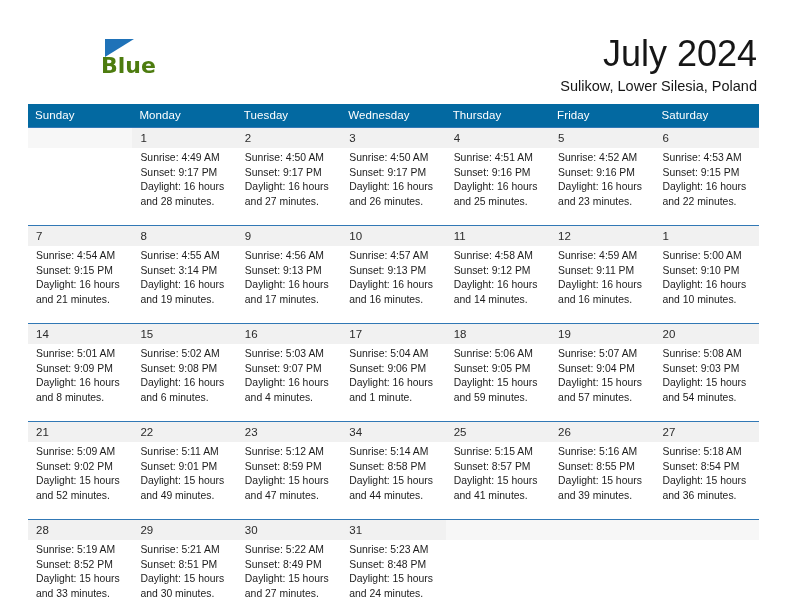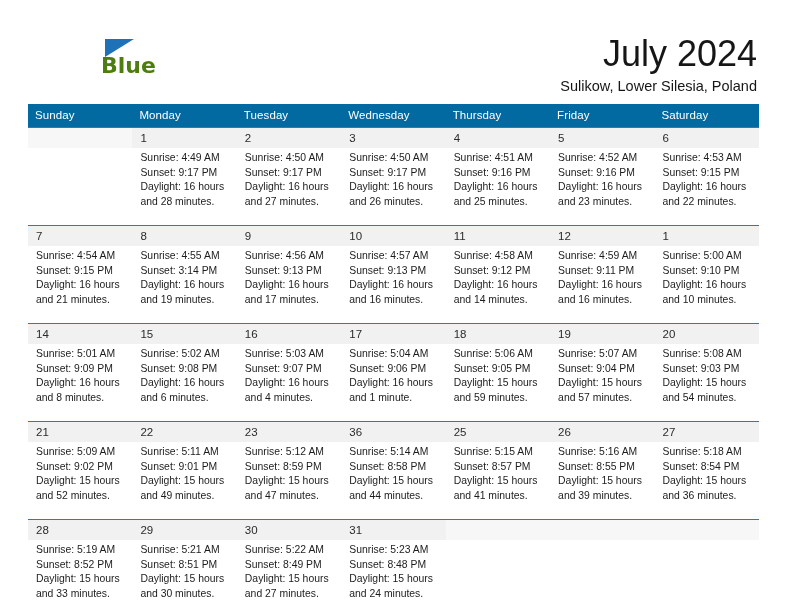--- a/index.html
+++ b/index.html
@@ -323,21 +323,21 @@
               <div class="line">Sunrise: 5:08 AM</div>
               <div class="line">Sunset: 9:03 PM</div>
               <div class="line">Daylight: 15 hours</div>
               <div class="line">and 54 minutes.</div>
             </td>
           </tr>
           <tr class="daynum-row">
             <td>21</td>
             <td>22</td>
             <td>23</td>
-            <td>36</td>
+            <td>34</td>
             <td>25</td>
             <td>26</td>
             <td>27</td>
           </tr>
           <tr class="detail-row">
             <td>
               <div class="line">Sunrise: 5:09 AM</div>
               <div class="line">Sunset: 9:02 PM</div>
               <div class="line">Daylight: 15 hours</div>
               <div class="line">and 52 minutes.</div>

